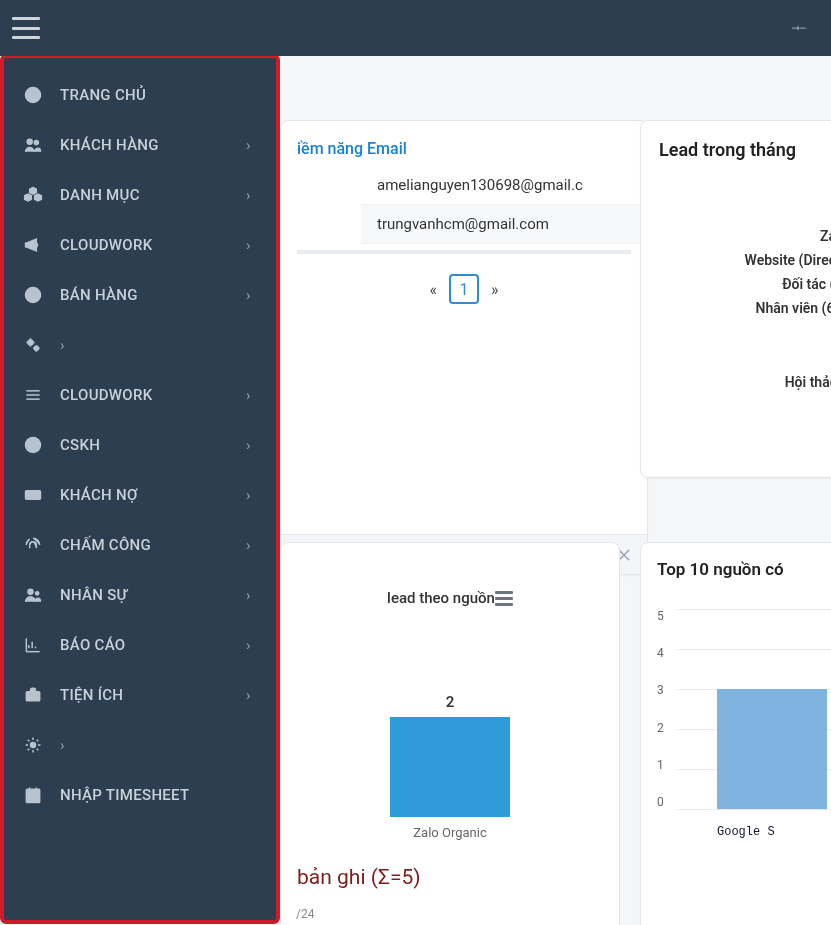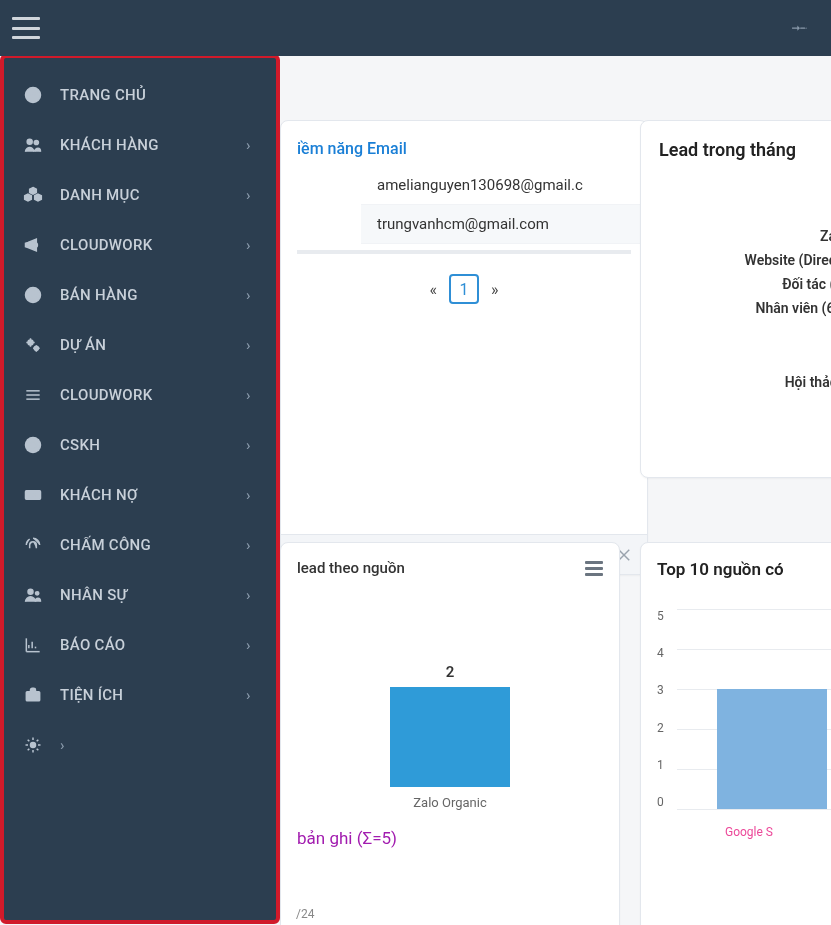--- a/index.html
+++ b/index.html
@@ -33,38 +33,38 @@
 .pager .pg { width: 30px; height: 30px; border: 2px solid #2f8fd6; border-radius: 4px; display: flex; align-items: center; justify-content: center; color: #2f8fd6; }
 .card-email-footer { position: absolute; bottom: 0; left: 0; right: 0; height: 40px; background: #f3f5f8; border-top: 1px solid #e3e7ed; display: flex; align-items: center; justify-content: flex-end; gap: 16px; padding: 0 14px; color: #9aa3ad; border-radius: 0 0 8px 8px; }
 .card-email-footer svg { width: 18px; height: 18px; stroke: #9aa3ad; fill: none; stroke-width: 2; cursor: pointer; }
 
 .card-lead-month { top: 60px; left: 360px; width: 260px; height: 358px; padding: 18px; }
 .card-lead-month h3 { font-size: 18px; font-weight: 600; color: #222; margin-bottom: 30px; }
 .card-lead-month .sub { text-align: right; font-size: 14px; color: #666; margin-bottom: 18px; font-weight: 600; }
 .stat-line { text-align: right; font-size: 14px; color: #333; padding: 4px 0; }
 
 .card-chart1 { top: 482px; left: 0; width: 340px; height: 410px; padding: 16px; }
-.chart-head { display: flex; justify-content: space-between; align-items: center; margin-bottom: 30px; }
+.chart-head { display: flex; justify-content: center; align-items: center; margin-bottom: 30px; margin-top: 30px; }
 .chart-head .ct { font-size: 15px; color: #333; font-weight: 500; }
 .chart-menu { display: flex; flex-direction: column; gap: 3px; cursor: pointer; }
 .chart-menu span { width: 18px; height: 3px; background: #6b7580; border-radius: 1px; }
 .bar-area { position: relative; height: 180px; display: flex; align-items: flex-end; justify-content: center; }
 .bar { width: 120px; background: #2f9bd8; height: 100px; position: relative; }
 .bar-val { position: absolute; top: -24px; left: 50%; transform: translateX(-50%); font-size: 15px; font-weight: 600; color: #333; }
 .bar-label { text-align: center; font-size: 13px; color: #666; margin-top: 8px; }
-.record-line { font-size: 17px; color: #a21caf; margin-top: 18px; }
+.record-line { font-size: 21px; color: #7f1d1d; margin-top: 25px; }
 
 .card-chart2 { top: 482px; left: 360px; width: 260px; height: 410px; padding: 16px; }
 .card-chart2 h3 { font-size: 17px; font-weight: 600; color: #222; margin-bottom: 30px; }
 .mini-chart { position: relative; height: 230px; padding-left: 20px; }
 .y-axis { position: absolute; left: 0; top: 0; bottom: 30px; display: flex; flex-direction: column; justify-content: space-between; font-size: 12px; color: #666; }
 .grid-lines { position: absolute; left: 20px; right: 0; top: 0; bottom: 30px; }
 .grid-lines div { border-top: 1px solid #e8ebef; position: absolute; left: 0; right: 0; }
 .bar2 { position: absolute; left: 60px; bottom: 30px; width: 110px; background: #7fb3e0; height: 120px; }
-.x-label2 { position: absolute; bottom: 0; left: 68px; font-size: 12px; color: #ec4899; }
+.x-label2 { position: absolute; bottom: 0; left: 60px; font-size: 12px; color: #0f172a; font-family: Liberation Mono, monospace; }
 
 .small-date { position: absolute; bottom: 4px; left: 296px; font-size: 12px; color: #888; z-index: 20; }
 </style>
 </head>
 <body>
 
 <div class="top-header">
   <div class="hamburger">
     <span></span>
       <span></span>
@@ -136,21 +136,20 @@
       <span class="nav-chevron">›</span>
     </div>
     <div class="nav-item">
       <span class="nav-icon">
         <svg width="20" height="20" viewBox="0 0 24 24" fill="none" stroke="#b8c3cf" stroke-width="1.8">
           <circle cx="9" cy="9" r="3"></circle>
           <circle cx="16" cy="16" r="2.5"></circle>
           <path d="M9 4v2M9 12v2M4 9h2M12 9h2M16 12v1M16 19v1M12 16h1M19 16h1"></path>
         </svg>
       </span>
-      <span class="nav-label">DỰ ÁN</span>
       <span class="nav-chevron">›</span>
     </div>
     <div class="nav-item">
       <span class="nav-icon">
         <svg width="20" height="20" viewBox="0 0 24 24" fill="none" stroke="#b8c3cf" stroke-width="1.8">
           <line x1="4" y1="7" x2="20" y2="7"></line>
           <line x1="4" y1="12" x2="20" y2="12"></line>
           <line x1="4" y1="17" x2="20" y2="17"></line>
         </svg>
       </span>
@@ -225,20 +224,31 @@
       <span class="nav-chevron">›</span>
     </div>
     <div class="nav-item">
       <span class="nav-icon">
         <svg width="20" height="20" viewBox="0 0 24 24" fill="none" stroke="#b8c3cf" stroke-width="1.8">
           <circle cx="12" cy="12" r="3"></circle>
           <path d="M12 3v3M12 18v3M3 12h3M18 12h3M5.6 5.6l2 2M16.4 16.4l2 2M18.4 5.6l-2 2M7.6 16.4l-2 2"></path>
         </svg>
       </span>
       <span class="nav-chevron">›</span>
+    </div>
+    <div class="nav-item">
+      <span class="nav-icon">
+        <svg width="20" height="20" viewBox="0 0 24 24" fill="none" stroke="#b8c3cf" stroke-width="1.8">
+          <rect x="4" y="5" width="16" height="16" rx="1"></rect>
+          <line x1="4" y1="10" x2="20" y2="10"></line>
+          <line x1="8" y1="3" x2="8" y2="7"></line>
+          <line x1="16" y1="3" x2="16" y2="7"></line>
+        </svg>
+      </span>
+      <span class="nav-label">NHẬP TIMESHEET</span>
     </div>
   </div>
 
 <div class="content">
 
   <div class="card card-email">
     <div class="title">iềm năng Email</div>
     <div class="email-row">amelianguyen130698@gmail.c</div>
     <div class="email-row alt">trungvanhcm@gmail.com</div>
     <div style="height:4px;background:#e8ebef;margin:6px 16px 0;"></div>

